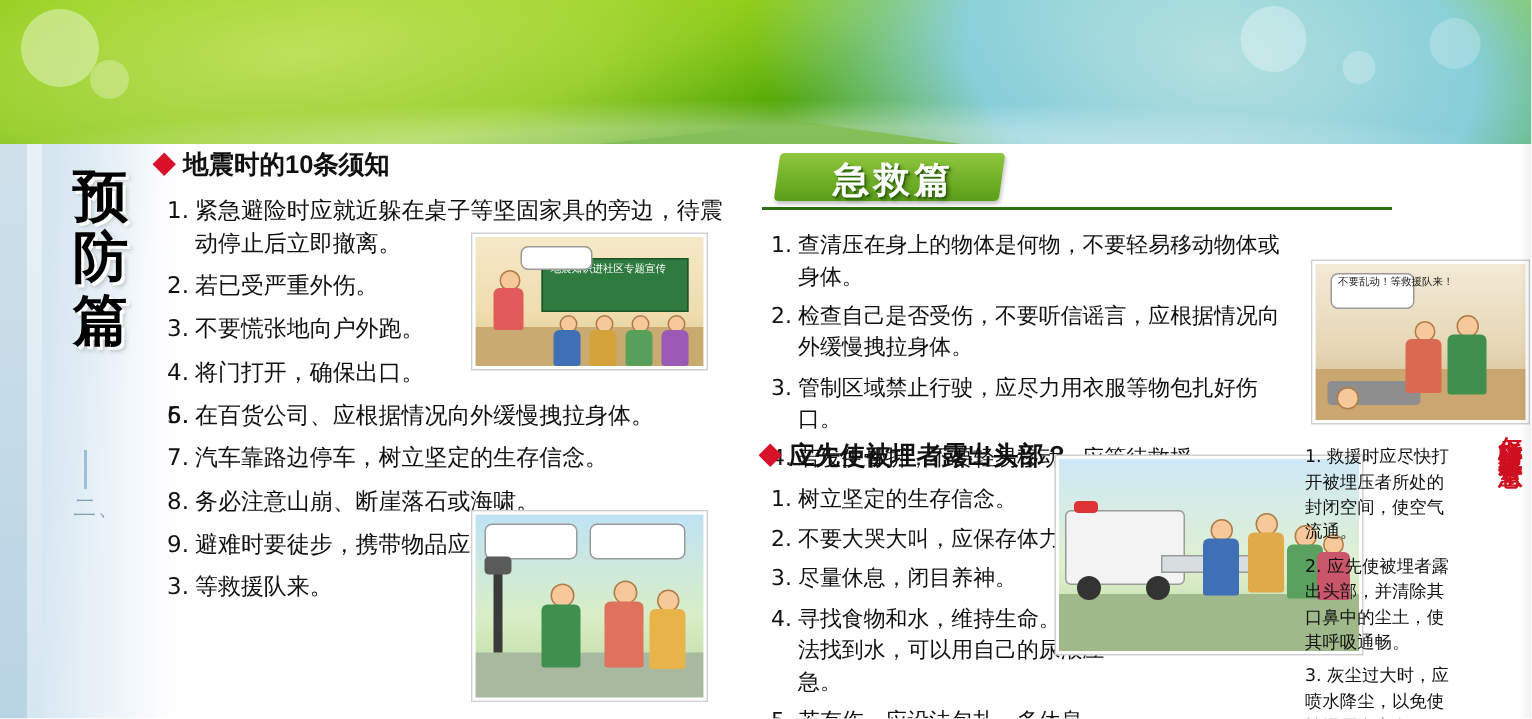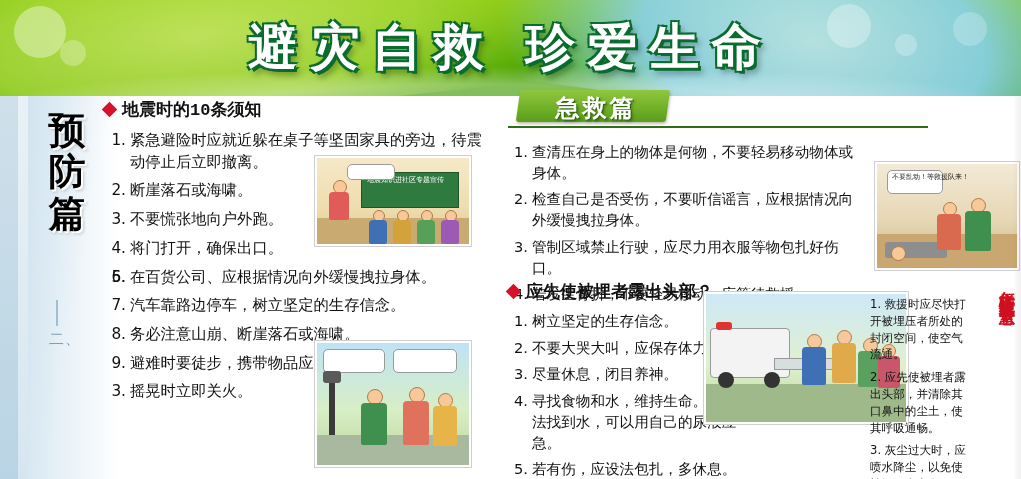--- a/index.html
+++ b/index.html
@@ -84,21 +84,21 @@
   }
   .vrule{
     position:absolute;left:56px;top:300px;width:2px;height:26px;background:#9dc0d6;
   }
   
   .col-left{
     position:absolute;left:104px;top:98px;width:385px;height:375px;
   }
   .sec-head{
     display:flex;align-items:center;gap:7px;
-    font-family:Liberation Mono, monospace;
+    font-family:Liberation Sans, sans-serif;
     font-size:17px;font-weight:700;color:#111111;
   }
   .diamond{
     width:11px;height:11px;background:#d8102a;transform:rotate(45deg);
     flex:0 0 auto;display:inline-block;
   }
   .sec-head.red span.t{color:#111;}
   ol.zlist{
     list-style:none;margin:9px 0 0 0;padding:0;
   }
@@ -131,21 +131,21 @@
   .ill.i4{left:196px;top:208px;width:200px;height:128px;}
   .ill.i4 .sky{background:linear-gradient(180deg,#cfe8f7 0%,#dff0cf 55%,#b9d59a 100%);}
   .fig{position:absolute;}
   .fig .head{position:absolute;border-radius:50%;background:#f6c89a;border:1px solid #b07b46;}
   .fig .body{position:absolute;border-radius:4px 4px 2px 2px;}
   .bubble{
     position:absolute;background:#ffffff;border:1px solid #9a9a9a;border-radius:5px;
   }
   
   .col-right{
-    position:absolute;left:508px;top:84px;width:470px;height:383px;
+    position:absolute;left:508px;top:96px;width:470px;height:383px;
   }
   .jiujiu{
     position:absolute;left:0;top:2px;width:230px;height:42px;
   }
   .jiujiu .ribbon{
     position:absolute;left:10px;top:4px;width:150px;height:32px;
     background:linear-gradient(180deg,#8fc73e 0%,#5a9e18 100%);
     border-radius:3px;
     transform:skewX(-8deg);
     box-shadow:1px 2px 3px rgba(0,0,0,.25);
@@ -195,48 +195,47 @@
 
   <div class="banner">
     <div class="swoosh1"></div>
     <div class="swoosh2"></div>
     <div class="bub b1"></div>
     <div class="bub b2"></div>
     <div class="bub b3"></div>
     <div class="bub b4"></div>
     <div class="bub b5"></div>
     <div class="wave"></div>
-    <div class="banner-title">避灾自救 珍爱生命</div>
   </div>
 
   <div class="left-strip">
     <div class="band"></div>
     <div class="band2"></div>
     <div class="fade"></div>
   </div>
   <div class="vtitle">预防篇</div>
   <div class="vrule"></div>
   <div class="vtitle-sub">二、</div>
 
   <div class="col-left">
     <div class="sec-head red">
       <i class="diamond"></i>
       <span class="t">地震时的10条须知</span>
     </div>
     <ol class="zlist">
       <li><span class="num">1.</span><span>紧急避险时应就近躲在桌子等坚固家具的旁边，待震动停止后立即撤离。</span></li>
-      <li><span class="num">2.</span><span>断崖落石或海啸。</span></li>
+      <li><span class="num">2.</span><span>若已受严重外伤。</span></li>
       <li><span class="num">3.</span><span>不要慌张地向户外跑。</span></li>
       <li><span class="num">4.</span><span>将门打开，确保出口。</span></li>
       <li><span class="num">5.</span></li>
       <li><span class="num">6.</span><span>在百货公司、应根据情况向外缓慢拽拉身体。</span></li>
       <li><span class="num">7.</span><span>汽车靠路边停车，树立坚定的生存信念。</span></li>
       <li><span class="num">8.</span><span>务必注意山崩、断崖落石或海啸。</span></li>
       <li><span class="num">9.</span><span>避难时要徒步，携带物品应在最少限度。</span></li>
-      <li><span class="num">3.</span><span>摇晃时立即关火。</span></li>
+      <li><span class="num">3.</span><span>等救援队来。</span></li>
     </ol>
 
     <div class="ill i1">
       <div class="sky"></div>
       <div style="position:absolute;left:44px;top:14px;width:96px;height:34px;background:#2f7a3f;border:1px solid #1d5528;"></div>
       <div class="cap" style="left:48px;top:18px;color:#ffffff;background:none;font-size:7px;">地震知识进社区专题宣传</div>
       <div style="position:absolute;left:0;bottom:0;width:100%;height:26px;background:#c9ab72;"></div>
       <div class="fig" style="left:10px;top:22px;">
           <div class="head" style="left:6px;top:0;width:12px;height:12px;"></div>
           <div class="body" style="left:2px;top:12px;width:20px;height:28px;background:#e25b5b;"></div>

